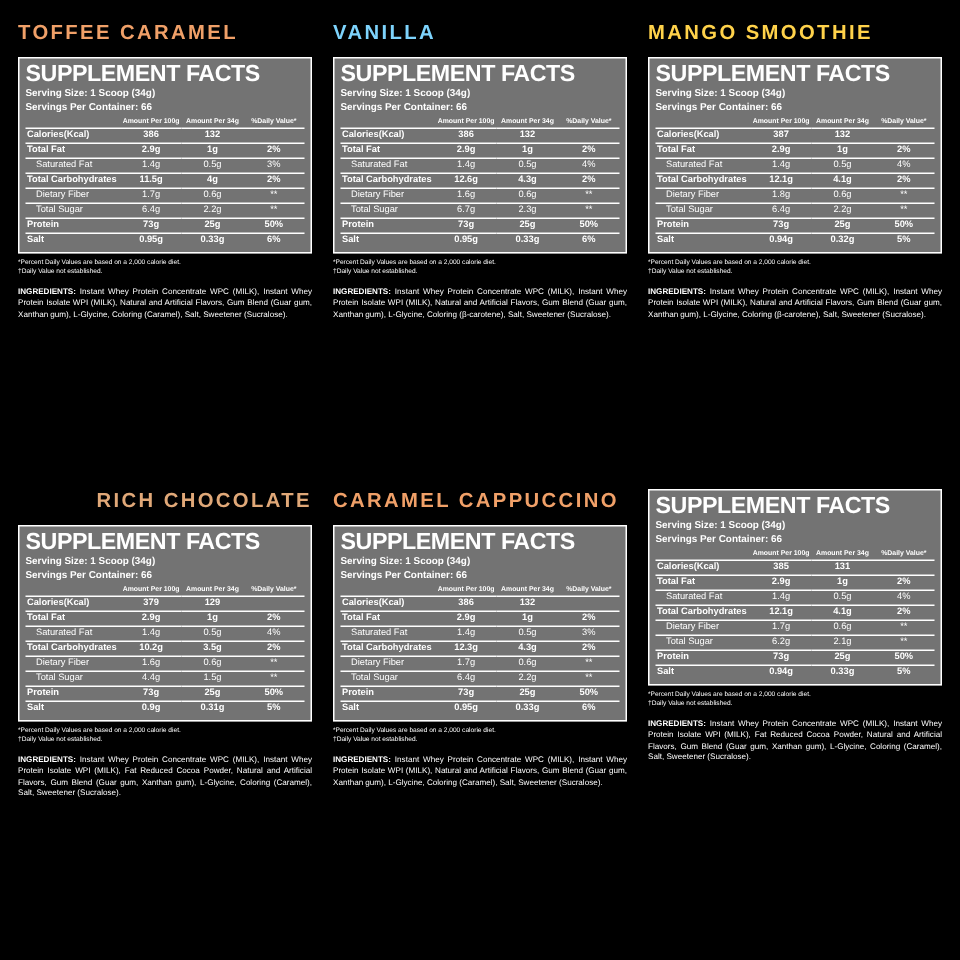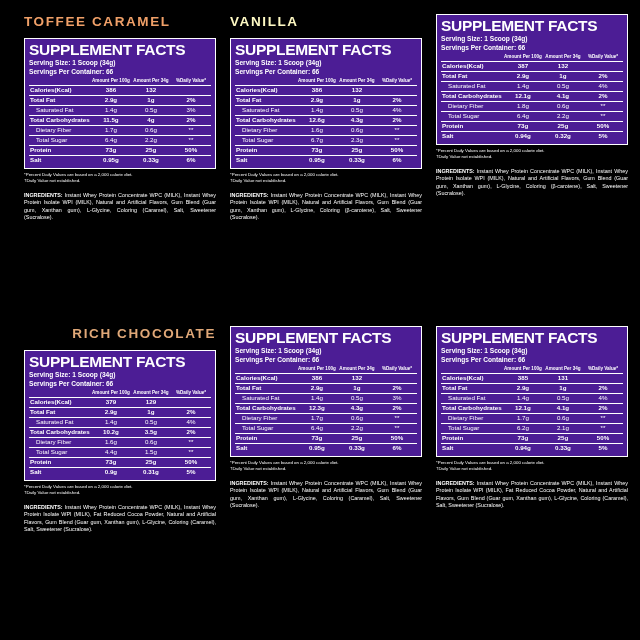--- a/index.html
+++ b/index.html
@@ -6,38 +6,38 @@
   html, body {
     margin: 0; padding: 0;
     background: #000;
     width: 640px; height: 640px;
     font-family: "Liberation Sans", sans-serif;
     color: #fff;
   }
   .sheet {
     width: 640px; height: 640px;
     background: #000;
-    padding: 14px 12px 10px 24px;
+    padding: 14px 12px 10px 12px;
     display: grid;
     grid-template-columns: repeat(3, 1fr);
     grid-template-rows: repeat(2, 1fr);
     column-gap: 14px;
     row-gap: 8px;
   }
   .panel { display: flex; flex-direction: column; }
   .flavor-title {
     font-size: 13.5px;
     font-weight: bold;
     letter-spacing: 1.6px;
     margin: 0 0 9px 0;
     white-space: nowrap;
   }
   .facts-box {
     border: 1.2px solid #fff;
-    background: #4c1d95;
+    background: #737373;
     padding: 3px 4px 3px 4px;
   }
   .facts-head {
     font-size: 15.5px;
     font-weight: bold;
     letter-spacing: -0.3px;
     line-height: 1.05;
     margin-bottom: 1px;
   }
   .serv {
@@ -156,21 +156,21 @@
           </tbody>
         </table>
       </div>
       <div class="foot">
         <div>*Percent Daily Values are based on a 2,000 calorie diet.</div>
         <div>†Daily Value not established.</div>
       </div>
       <div class="ingredients"><b>INGREDIENTS:</b> <span>Instant Whey Protein Concentrate WPC (MILK), Instant Whey Protein Isolate WPI (MILK), Natural and Artificial Flavors, Gum Blend (Guar gum, Xanthan gum), L-Glycine, Coloring (Caramel), Salt, Sweetener (Sucralose).</span></div>
     </div>
     <div class="panel">
-      <div class="flavor-title" style="color: #fef9c3;">VANILLA</div>
+      <div class="flavor-title" style="color: #7dd3fc;">VANILLA</div>
       <div class="facts-box">
         <div class="facts-head">SUPPLEMENT FACTS</div>
         <div class="serv">
           <div>Serving Size: 1 Scoop (34g)</div>
           <div>Servings Per Container: 66</div>
         </div>
         <table class="nf">
           <thead>
             <tr class="colhead">
               <th class="blank"></th>
@@ -231,20 +231,21 @@
           </tbody>
         </table>
       </div>
       <div class="foot">
         <div>*Percent Daily Values are based on a 2,000 calorie diet.</div>
         <div>†Daily Value not established.</div>
       </div>
       <div class="ingredients"><b>INGREDIENTS:</b> <span>Instant Whey Protein Concentrate WPC (MILK), Instant Whey Protein Isolate WPI (MILK), Natural and Artificial Flavors, Gum Blend (Guar gum, Xanthan gum), L-Glycine, Coloring (β-carotene), Salt, Sweetener (Sucralose).</span></div>
     </div>
     <div class="panel">
+      <div class="flavor-title" style="color: rgb(255, 210, 74);">MANGO SMOOTHIE</div>
       <div class="facts-box">
         <div class="facts-head">SUPPLEMENT FACTS</div>
         <div class="serv">
           <div>Serving Size: 1 Scoop (34g)</div>
           <div>Servings Per Container: 66</div>
         </div>
         <table class="nf">
           <thead>
             <tr class="colhead">
               <th class="blank"></th>
@@ -380,20 +381,21 @@
           </tbody>
         </table>
       </div>
       <div class="foot">
         <div>*Percent Daily Values are based on a 2,000 calorie diet.</div>
         <div>†Daily Value not established.</div>
       </div>
       <div class="ingredients"><b>INGREDIENTS:</b> <span>Instant Whey Protein Concentrate WPC (MILK), Instant Whey Protein Isolate WPI (MILK), Fat Reduced Cocoa Powder, Natural and Artificial Flavors, Gum Blend (Guar gum, Xanthan gum), L-Glycine, Coloring (Caramel), Salt, Sweetener (Sucralose).</span></div>
     </div>
     <div class="panel">
+      <div class="flavor-title" style="color: rgb(240, 160, 104);">CARAMEL CAPPUCCINO</div>
       <div class="facts-box">
         <div class="facts-head">SUPPLEMENT FACTS</div>
         <div class="serv">
           <div>Serving Size: 1 Scoop (34g)</div>
           <div>Servings Per Container: 66</div>
         </div>
         <table class="nf">
           <thead>
             <tr class="colhead">
               <th class="blank"></th>

